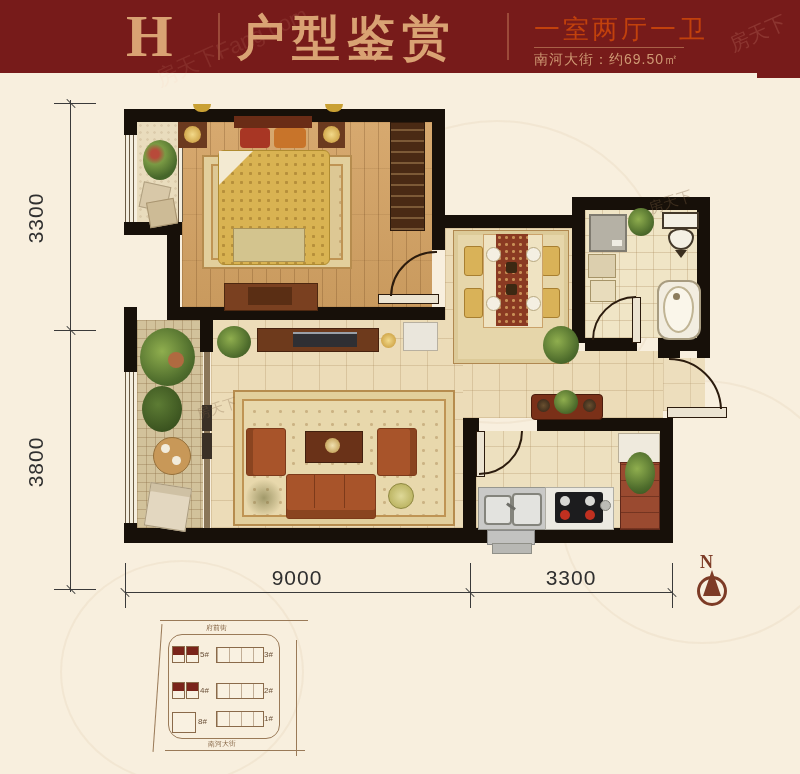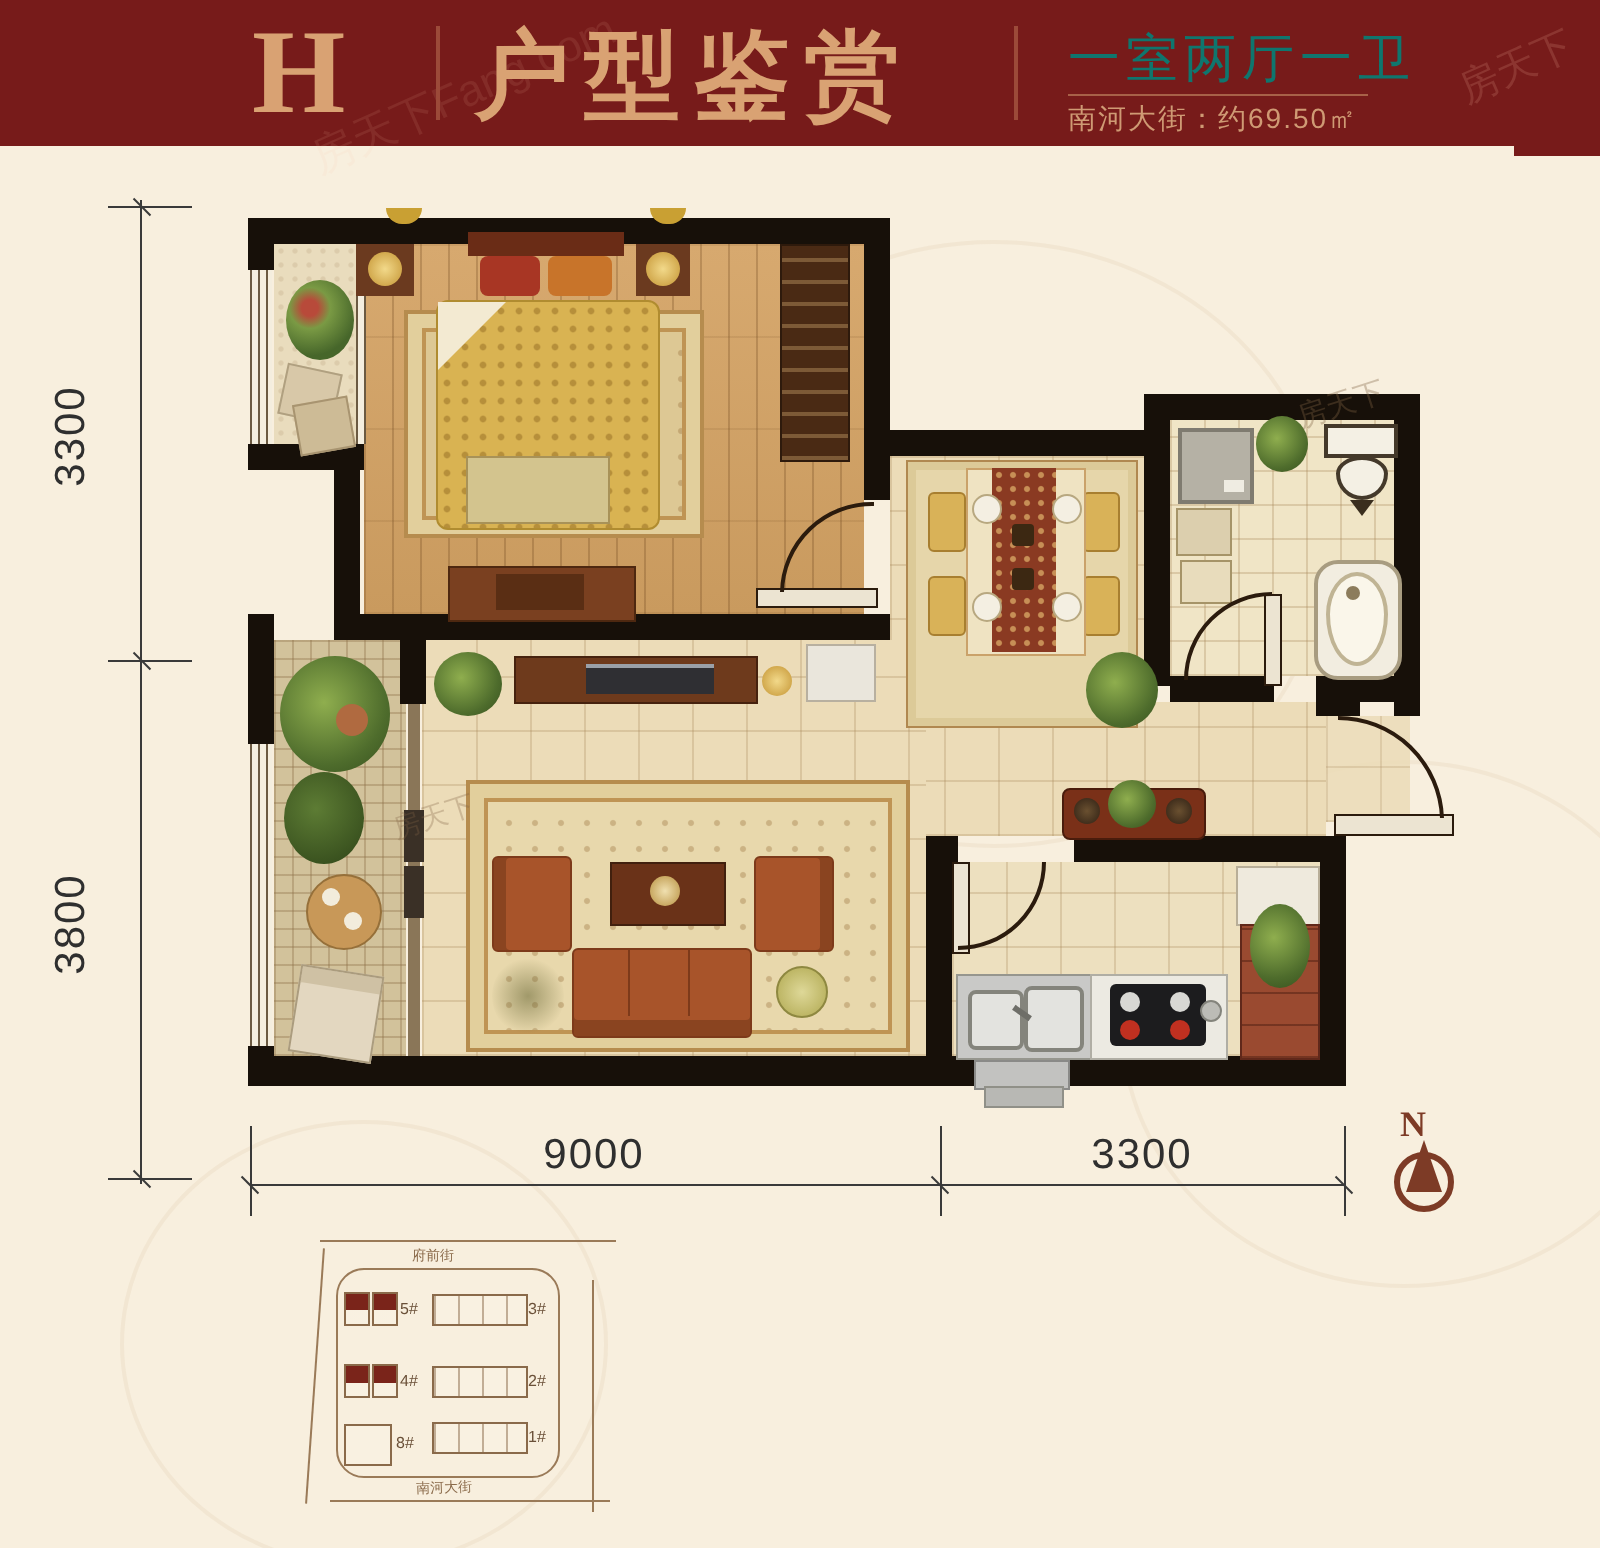--- a/index.html
+++ b/index.html
@@ -9,21 +9,21 @@
   .swirl{position:absolute;border:2px solid rgba(214,186,148,.16);border-radius:50%}
   
   .header{position:absolute;left:0;top:0;width:800px;height:73px;background:#771b1a}
   .hstep{position:absolute;left:757px;top:72px;width:43px;height:6px;background:#771b1a}
   .hletter{position:absolute;left:126px;top:2px;font-family:"Liberation Serif",serif;
            font-weight:bold;font-size:60px;color:#d9a273}
   .hdiv{position:absolute;top:13px;width:2px;height:47px;background:#9c4a39}
   .htitle{position:absolute;left:237px;top:6px;font-family:"Liberation Serif",serif;
           font-weight:bold;font-size:48px;color:#d9a273;letter-spacing:7px;white-space:nowrap}
   .hlayout{position:absolute;left:534px;top:12px;font-family:Liberation Sans, sans-serif;
-           font-size:26px;color:#0f766e;letter-spacing:3px;white-space:nowrap}
+           font-size:26px;color:#c2410c;letter-spacing:3px;white-space:nowrap}
   .hline{position:absolute;left:534px;top:47px;width:150px;height:1px;background:#a86148}
   .harea{position:absolute;left:534px;top:51px;font-size:14px;color:#cf9a74;letter-spacing:1px;white-space:nowrap}
   .wm{position:absolute;white-space:nowrap;pointer-events:none}
   
   .wall{position:absolute;background:#171009}
   .wood{position:absolute;background:linear-gradient(180deg,#d7a96f,#c99a5e);
         background-image:repeating-linear-gradient(90deg,rgba(110,70,30,.28) 0 1px,rgba(0,0,0,0) 1px 14px),
         repeating-linear-gradient(0deg,rgba(110,70,30,.12) 0 1px,rgba(0,0,0,0) 1px 46px),
         linear-gradient(180deg,#d7a96f,#c99a5e)}
   .tile{position:absolute;background-color:#ecdcb8;

